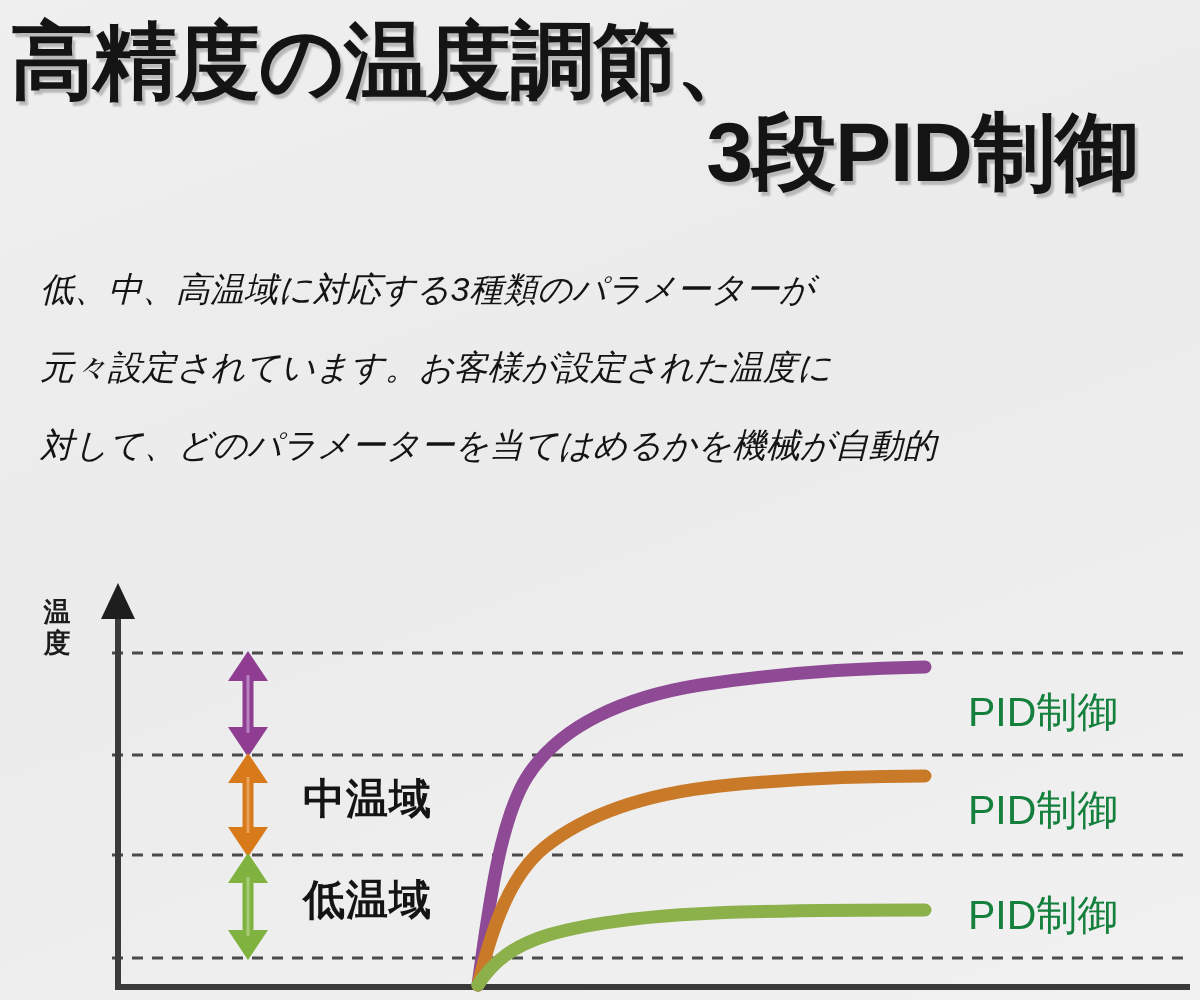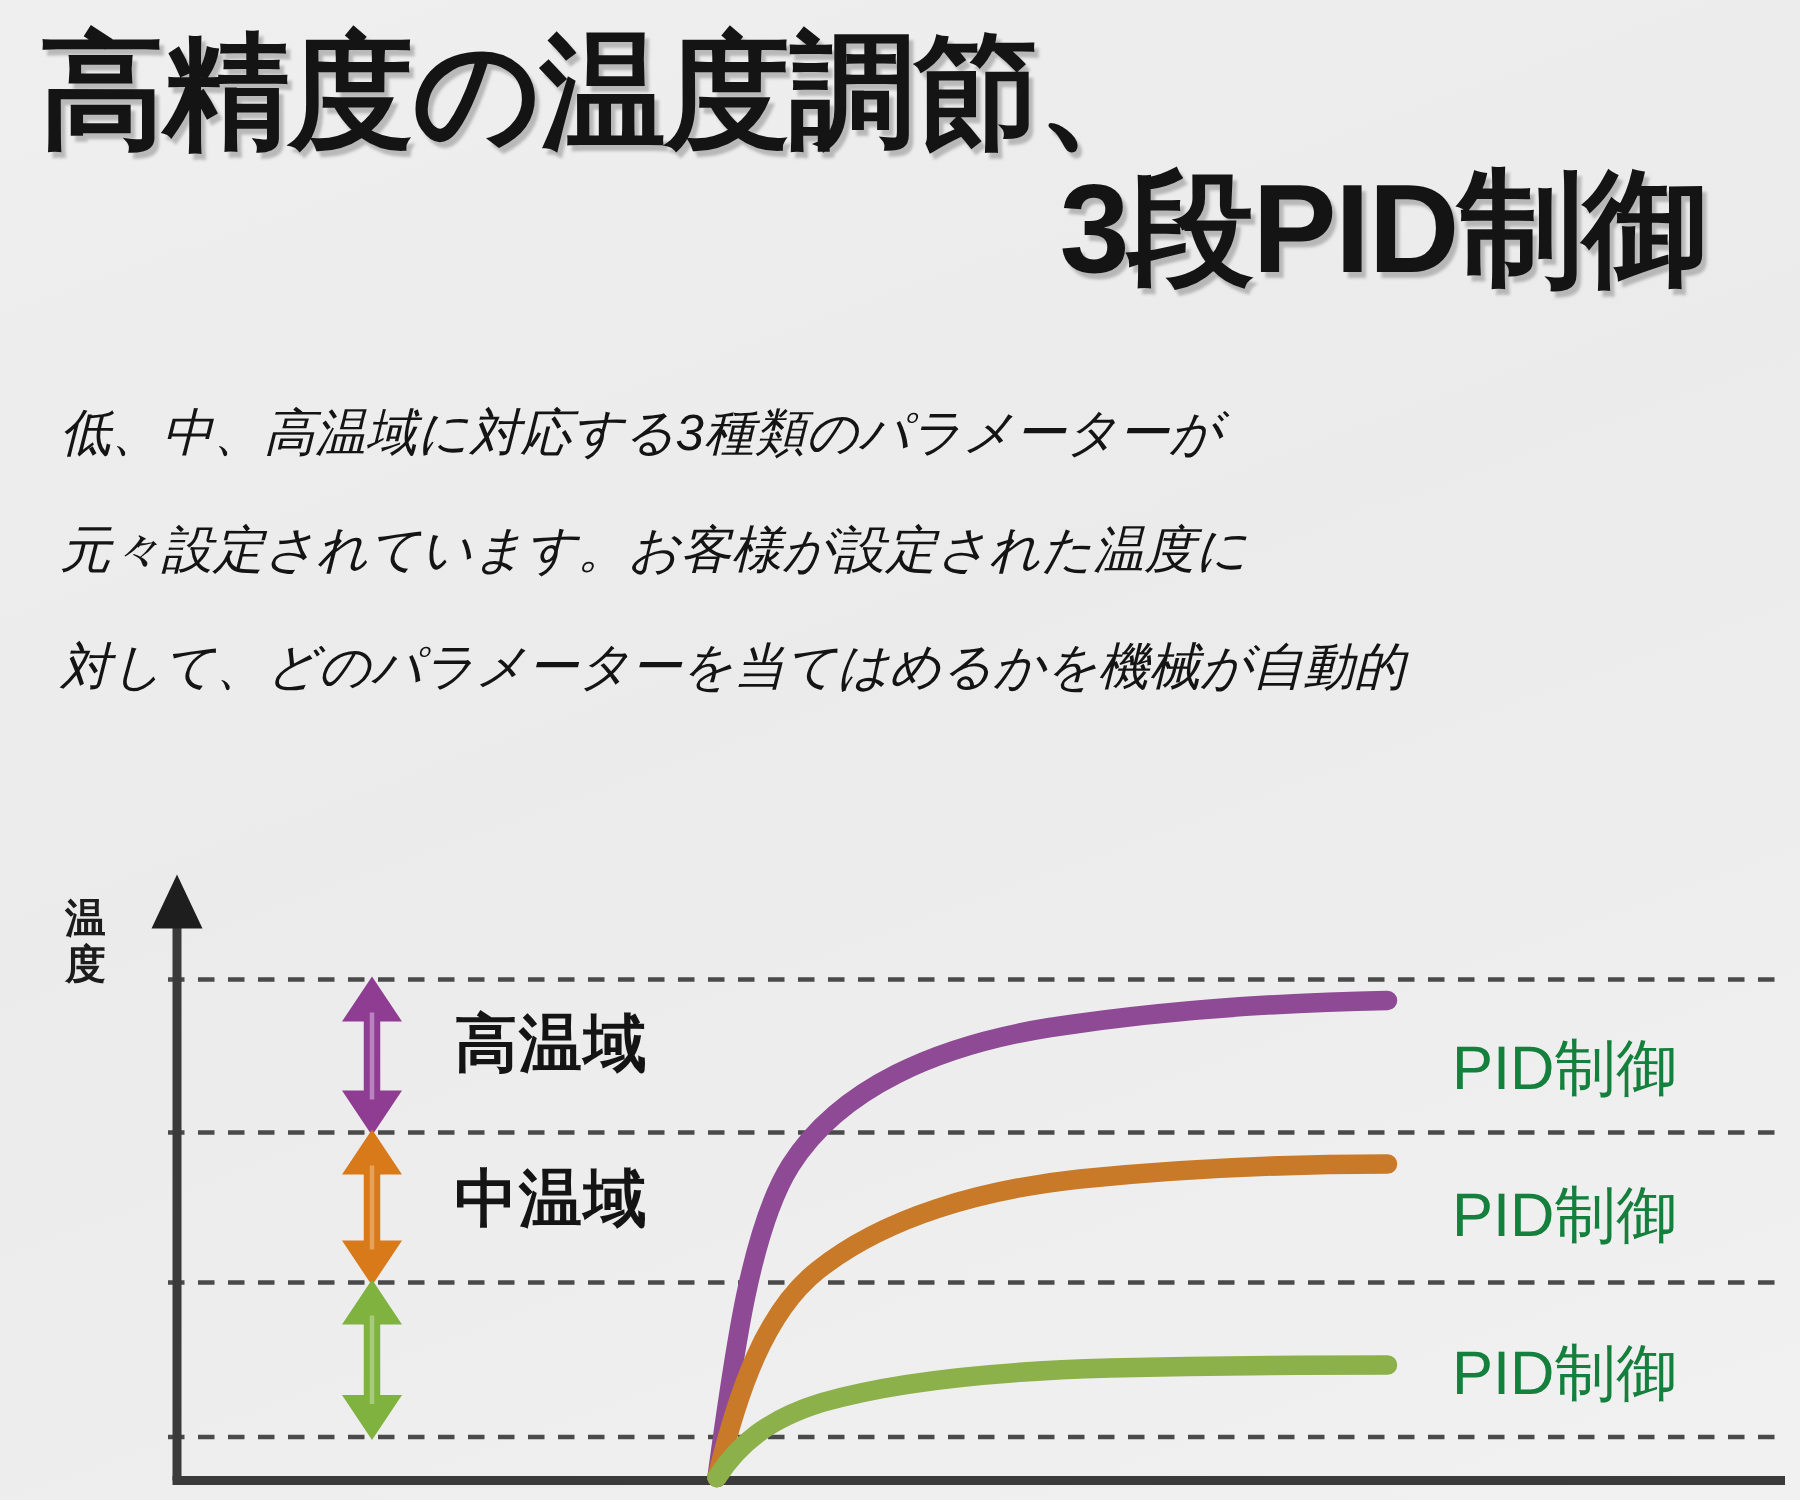--- a/index.html
+++ b/index.html
@@ -30,21 +30,21 @@
     font-size: 84px;
     line-height: 1.04;
     letter-spacing: -1px;
     color: #141414;
     text-shadow: 3px 4px 2px rgba(120,120,120,0.45);
     white-space: nowrap;
     padding-left: 48px;
   }
   .headline-line.l1 {
     text-align: left;
-    padding-left: 26px;
+    padding-left: 10px;
   }
   .headline-line.l2 {
     text-align: right;
     padding-right: 22px;
     margin-top: 4px;
   }
 
   
   .body-copy {
     position: absolute;
@@ -166,20 +166,20 @@
     </g>
 
     <g fill="none" stroke-linecap="round" stroke-width="13">
       <path stroke="#8E4A94" d="M 478,410 C 489,330 500,245 527,202 C 560,150 625,122 700,110 C 785,97 870,93 925,92"></path>
       <path stroke="#C97A28" d="M 478,410 C 492,352 510,300 545,272 C 590,236 655,218 720,211 C 800,203 878,201 925,201"></path>
       <path stroke="#8CB04A" d="M 478,410 C 492,388 512,371 548,360 C 600,345 670,339 740,337 C 820,335 885,335 925,335"></path>
     </g>
 
   </svg>
 
-  <div class="band-label high">高温域</div>
   <div class="band-label mid">中温域</div>
+  <div class="band-label low">低温域</div>
 
   <div class="curve-label c-high">PID制御</div>
   <div class="curve-label c-mid">PID制御</div>
   <div class="curve-label c-low">PID制御</div>
 
 </div>
 
 </body></html>

